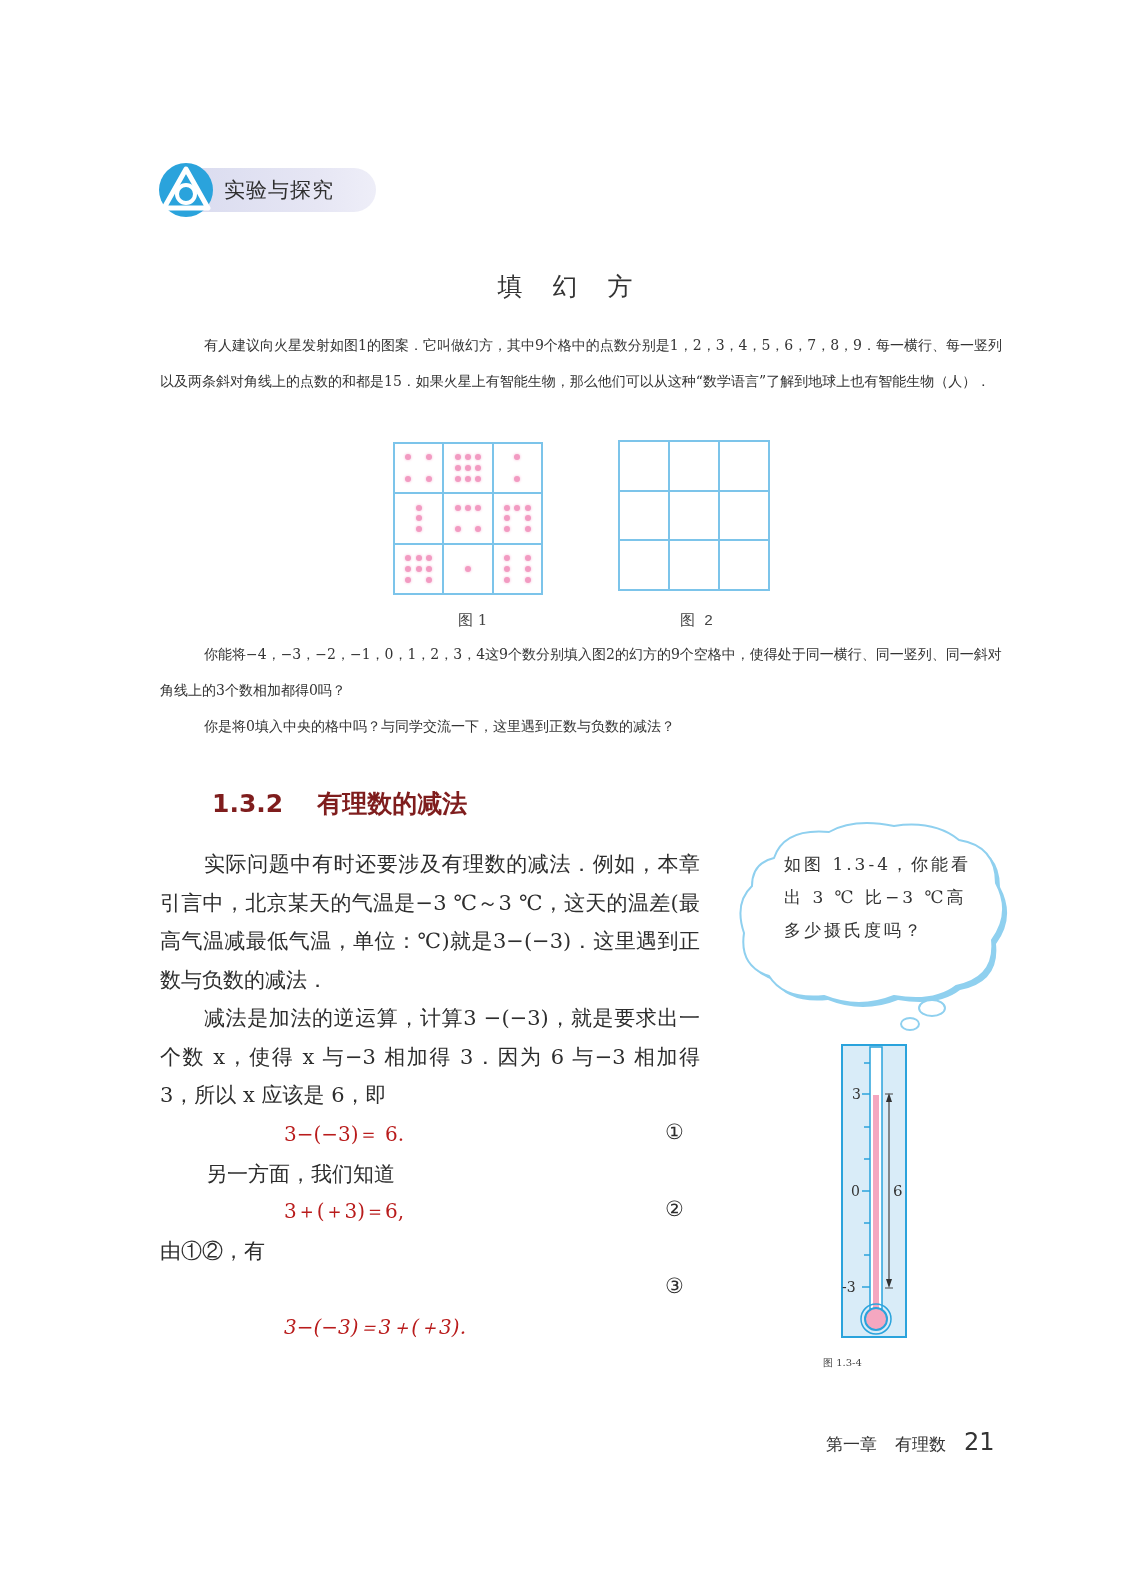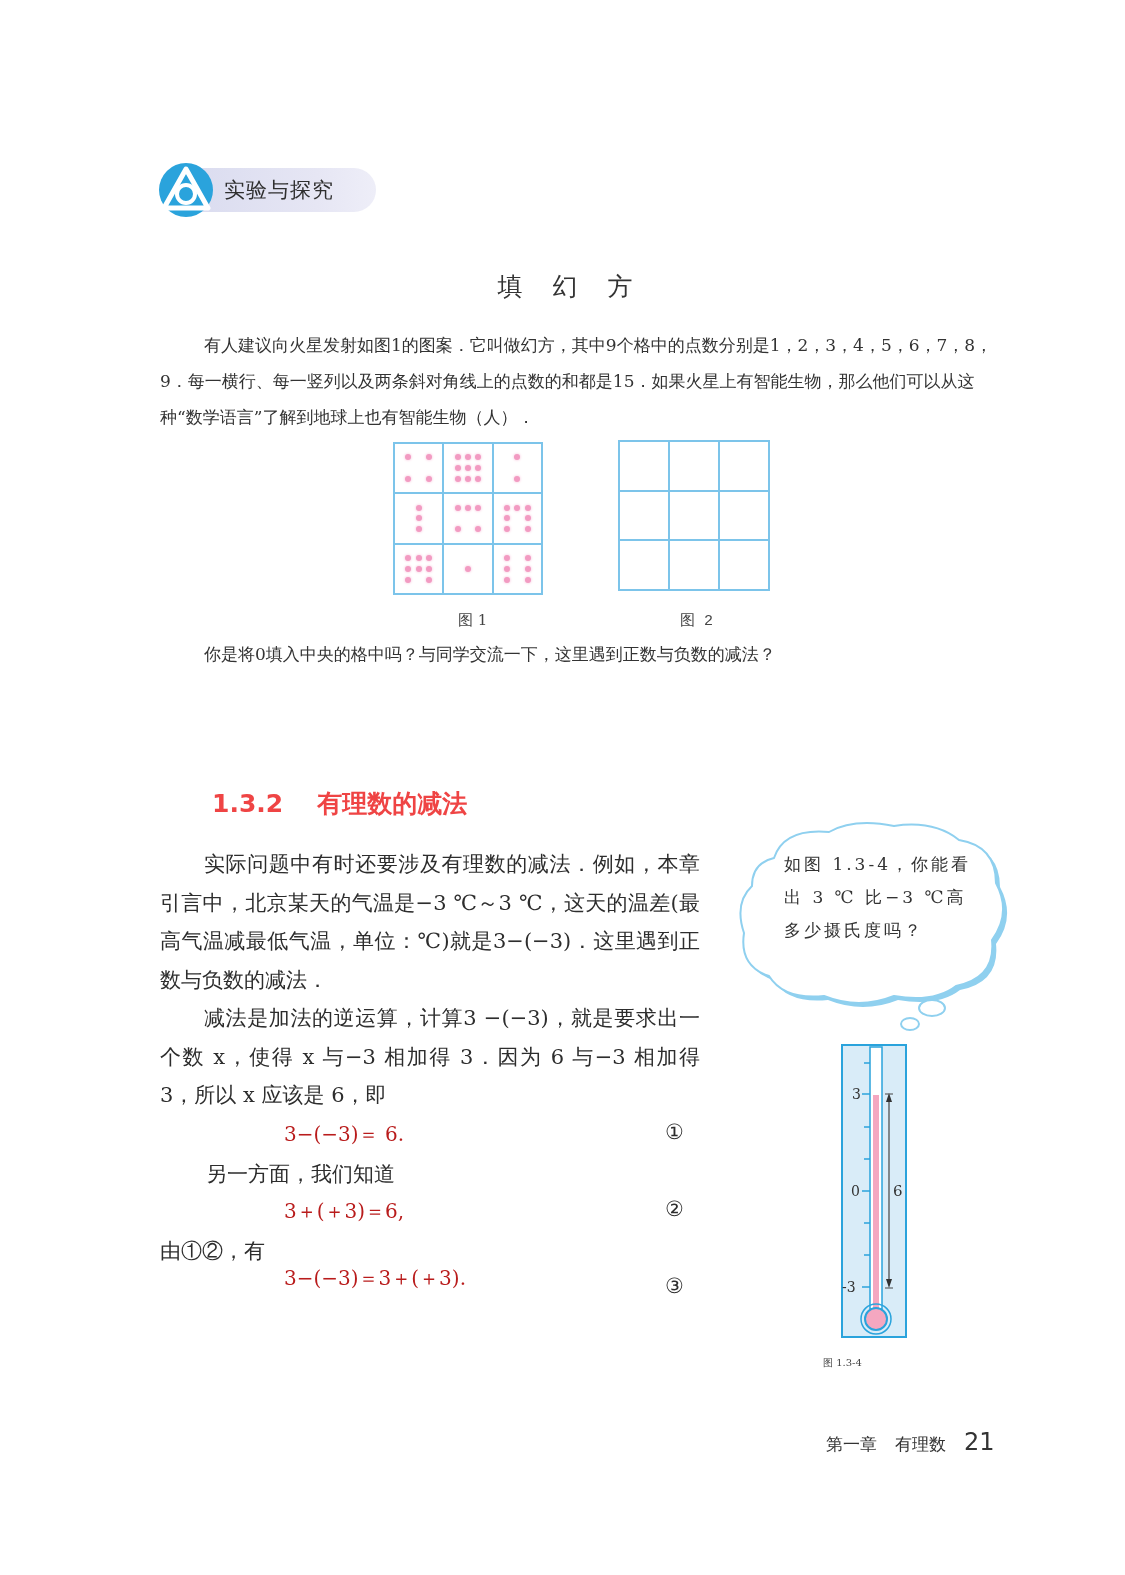--- a/index.html
+++ b/index.html
@@ -17,39 +17,39 @@
     border-radius: 22px;
   }
   .badge-logo { position: absolute; left: 0; top: 0; width: 56px; height: 56px; }
   .badge-label {
     position: absolute; left: 66px; top: 14px; font-family: "DejaVu Sans", sans-serif;
     font-weight: normal; font-size: 21px; color: #2f2f2f; letter-spacing: 1px;
   }
 
   .title { left: 0; width: 1160px; top: 270px; text-align: center; font-size: 25px; letter-spacing: 30px; color: #333; }
 
-  .para { font-size: 17px; line-height: 36px; color: #333; }
+  .para { font-size: 14px; line-height: 36px; color: #333; }
   .p1 { left: 160px; top: 327px; width: 850px; }
   .indent { text-indent: 44px; }
 
   .fig1 { left: 393px; top: 442px; width: 150px; height: 153px; }
   .fig2 { left: 618px; top: 440px; width: 152px; height: 151px; }
   .grid { border: 1.5px solid #7cc4ea; display: grid; grid-template-columns: repeat(3, 1fr); grid-template-rows: repeat(3, 1fr); box-sizing: border-box; }
   .cell { border: 1px solid #7cc4ea; position: relative; }
   .dots { position: absolute; inset: 8px; display: grid; grid-template-columns: repeat(3, 1fr); grid-template-rows: repeat(3, 1fr); align-items: center; justify-items: center; }
   .dot { width: 6px; height: 6px; border-radius: 50%; background: #f29bc2; box-shadow: 0 0 3px #f6b8d4; }
   .dot.off { visibility: hidden; }
 
   .cap { font-size: 15px; color: #444; }
   .cap1 { left: 458px; top: 611px; }
   .cap2 { left: 680px; top: 611px; font-family: Liberation Mono, monospace; }
 
   .p2 { left: 160px; top: 636px; width: 850px; }
 
-  .sec-head { left: 212px; top: 787px; font-family: "DejaVu Sans", sans-serif; font-weight: bold; font-size: 25px; color: #ef4444; }
+  .sec-head { left: 212px; top: 787px; font-family: "DejaVu Sans", sans-serif; font-weight: bold; font-size: 25px; color: #7f1d1d; }
   .sec-num { margin-right: 34px; }
 
   .body { font-size: 21px; line-height: 38.5px; color: #2d2d2d; }
   .p3 { left: 160px; top: 845px; width: 540px; text-align: justify; }
   .eq-row { position: absolute; font-size: 20px; color: #b91c1c; }
   .eq-num { position: absolute; left: 665px; font-size: 21px; color: #2d2d2d; }
 
   .cloud { left: 738px; top: 822px; width: 280px; height: 210px; }
   .cloud-text { position: absolute; left: 784px; top: 848px; width: 190px; font-size: 17px; line-height: 33px; letter-spacing: 3px; color: #333; }
 
@@ -205,20 +205,21 @@
   <div class="cell"></div>
   <div class="cell"></div>
   <div class="cell"></div>
   <div class="cell"></div>
   <div class="cell"></div>
   <div class="cell"></div>
 </div>
 <div class="abs cap cap2">图 2</div>
 
 <div class="abs para p2">
+  <div class="indent">你能将−4，−3，−2，−1，0，1，2，3，4这9个数分别填入图2的幻方的9个空格中，使得处于同一横行、同一竖列、同一斜对角线上的3个数相加都得0吗？</div>
   <div class="indent">你是将0填入中央的格中吗？与同学交流一下，这里遇到正数与负数的减法？</div>
 </div>
 
 <div class="abs sec-head">
   <span class="sec-num">1.3.2</span><span>有理数的减法</span>
 </div>
 
 <div class="abs body p3">
   <div class="indent">实际问题中有时还要涉及有理数的减法．例如，本章引言中，北京某天的气温是−3 ℃～3 ℃，这天的温差(最高气温减最低气温，单位：℃)就是3−(−3)．这里遇到正数与负数的减法．</div>
   <div class="indent">减法是加法的逆运算，计算3 −(−3)，就是要求出一个数 x，使得 x 与−3 相加得 3．因为 6 与−3 相加得 3，所以 x 应该是 6，即</div>
@@ -227,21 +228,21 @@
 <div class="eq-row" style="left:284px; top:1121px;">3−(−3)＝ 6.</div>
 <div class="eq-num" style="top:1120px;">①</div>
 
 <div class="abs body" style="left:206px; top:1155px;">另一方面，我们知道</div>
 
 <div class="eq-row" style="left:284px; top:1198px;">3＋(＋3)＝6,</div>
 <div class="eq-num" style="top:1197px;">②</div>
 
 <div class="abs body" style="left:160px; top:1232px;">由①②，有</div>
 
-<div class="eq-row" style="left:284px; top:1265px;">3−(−3)＝3＋(＋3).</div>
+<div class="eq-row" style="left:284px; top:1314px;font-style:italic;">3−(−3)＝3＋(＋3).</div>
 <div class="eq-num" style="top:1274px;">③</div>
 
 <svg class="abs cloud" viewBox="0 0 280 210">
   <defs>
     <filter id="sh" x="-10%" y="-10%" width="130%" height="130%">
       <feOffset dx="4" dy="5"></feOffset>
     </filter>
   </defs>
   <path d="M40,40 Q50,10 95,14 Q120,0 160,8 Q200,2 225,22 Q262,28 262,65 Q278,95 258,122 Q262,160 222,168 Q200,185 160,178 Q125,192 90,178 Q50,182 35,158 Q5,148 10,115 Q0,85 18,68 Q18,45 40,40 Z" fill="#8fd0ef"></path>
   <path d="M36,36 Q46,6 91,10 Q116,-4 156,4 Q196,-2 221,18 Q258,24 258,61 Q274,91 254,118 Q258,156 218,164 Q196,181 156,174 Q121,188 86,174 Q46,178 31,154 Q1,144 6,111 Q-4,81 14,64 Q14,41 36,36 Z" fill="#ffffff" stroke="#8fd0ef" stroke-width="2"></path>

